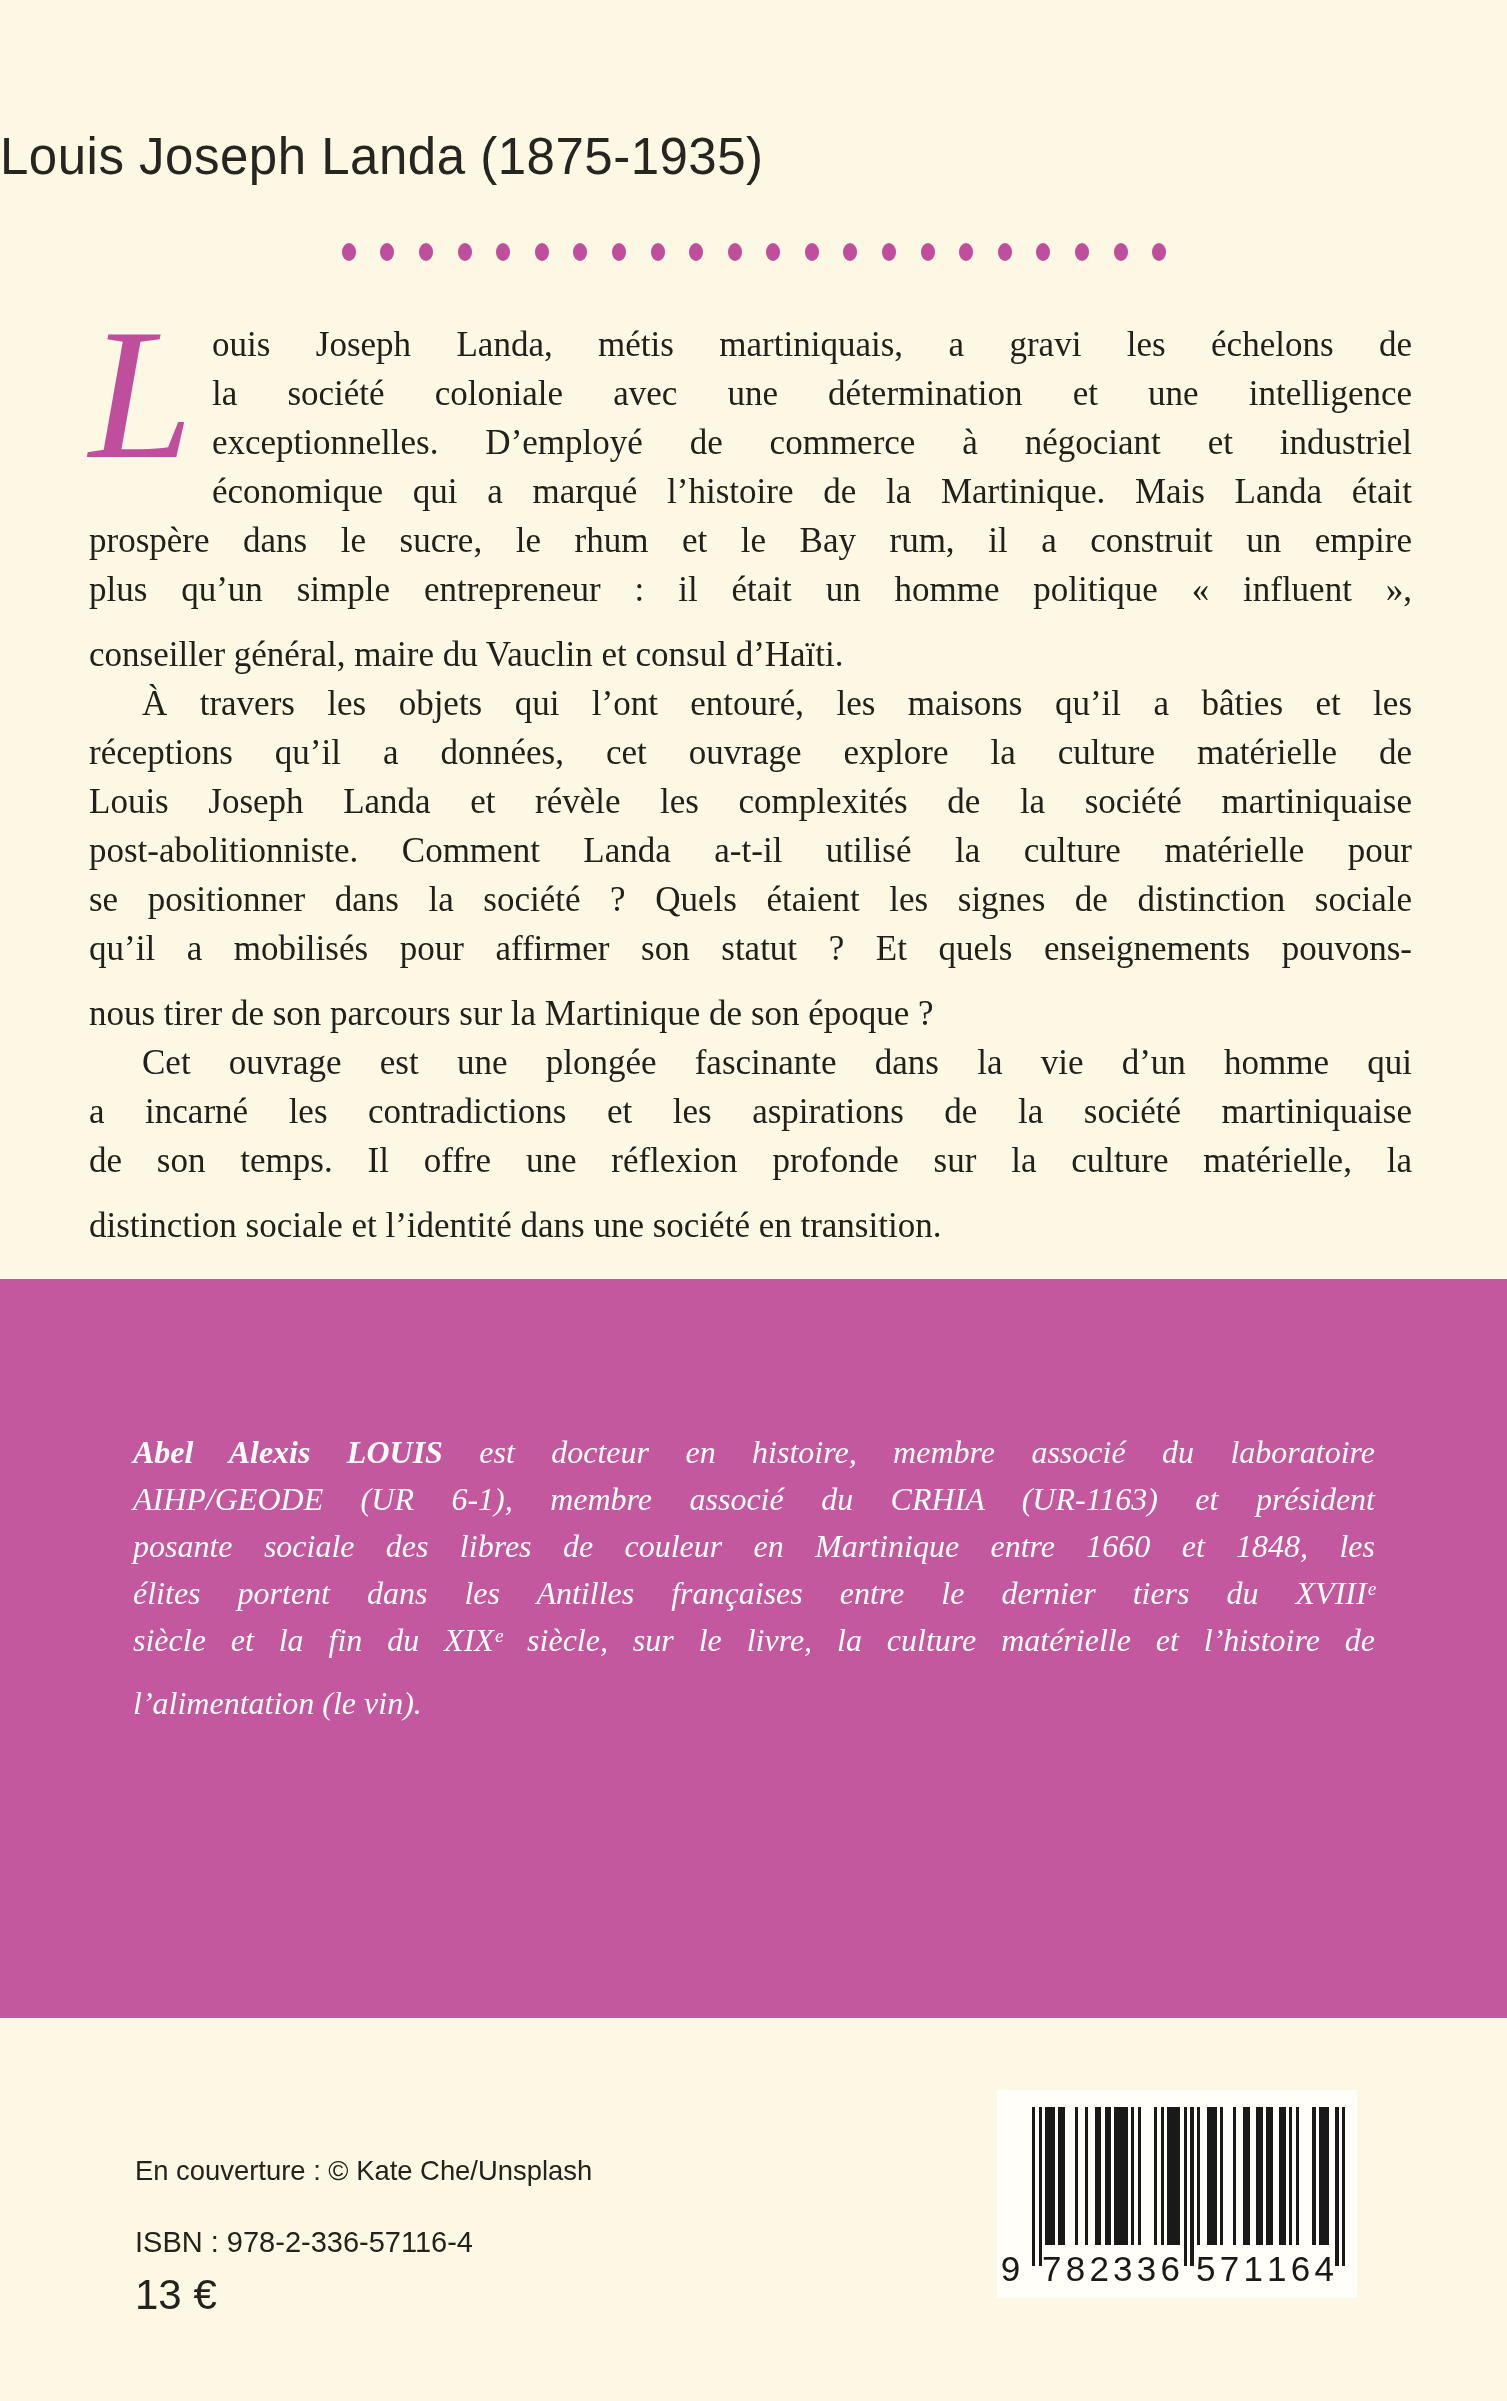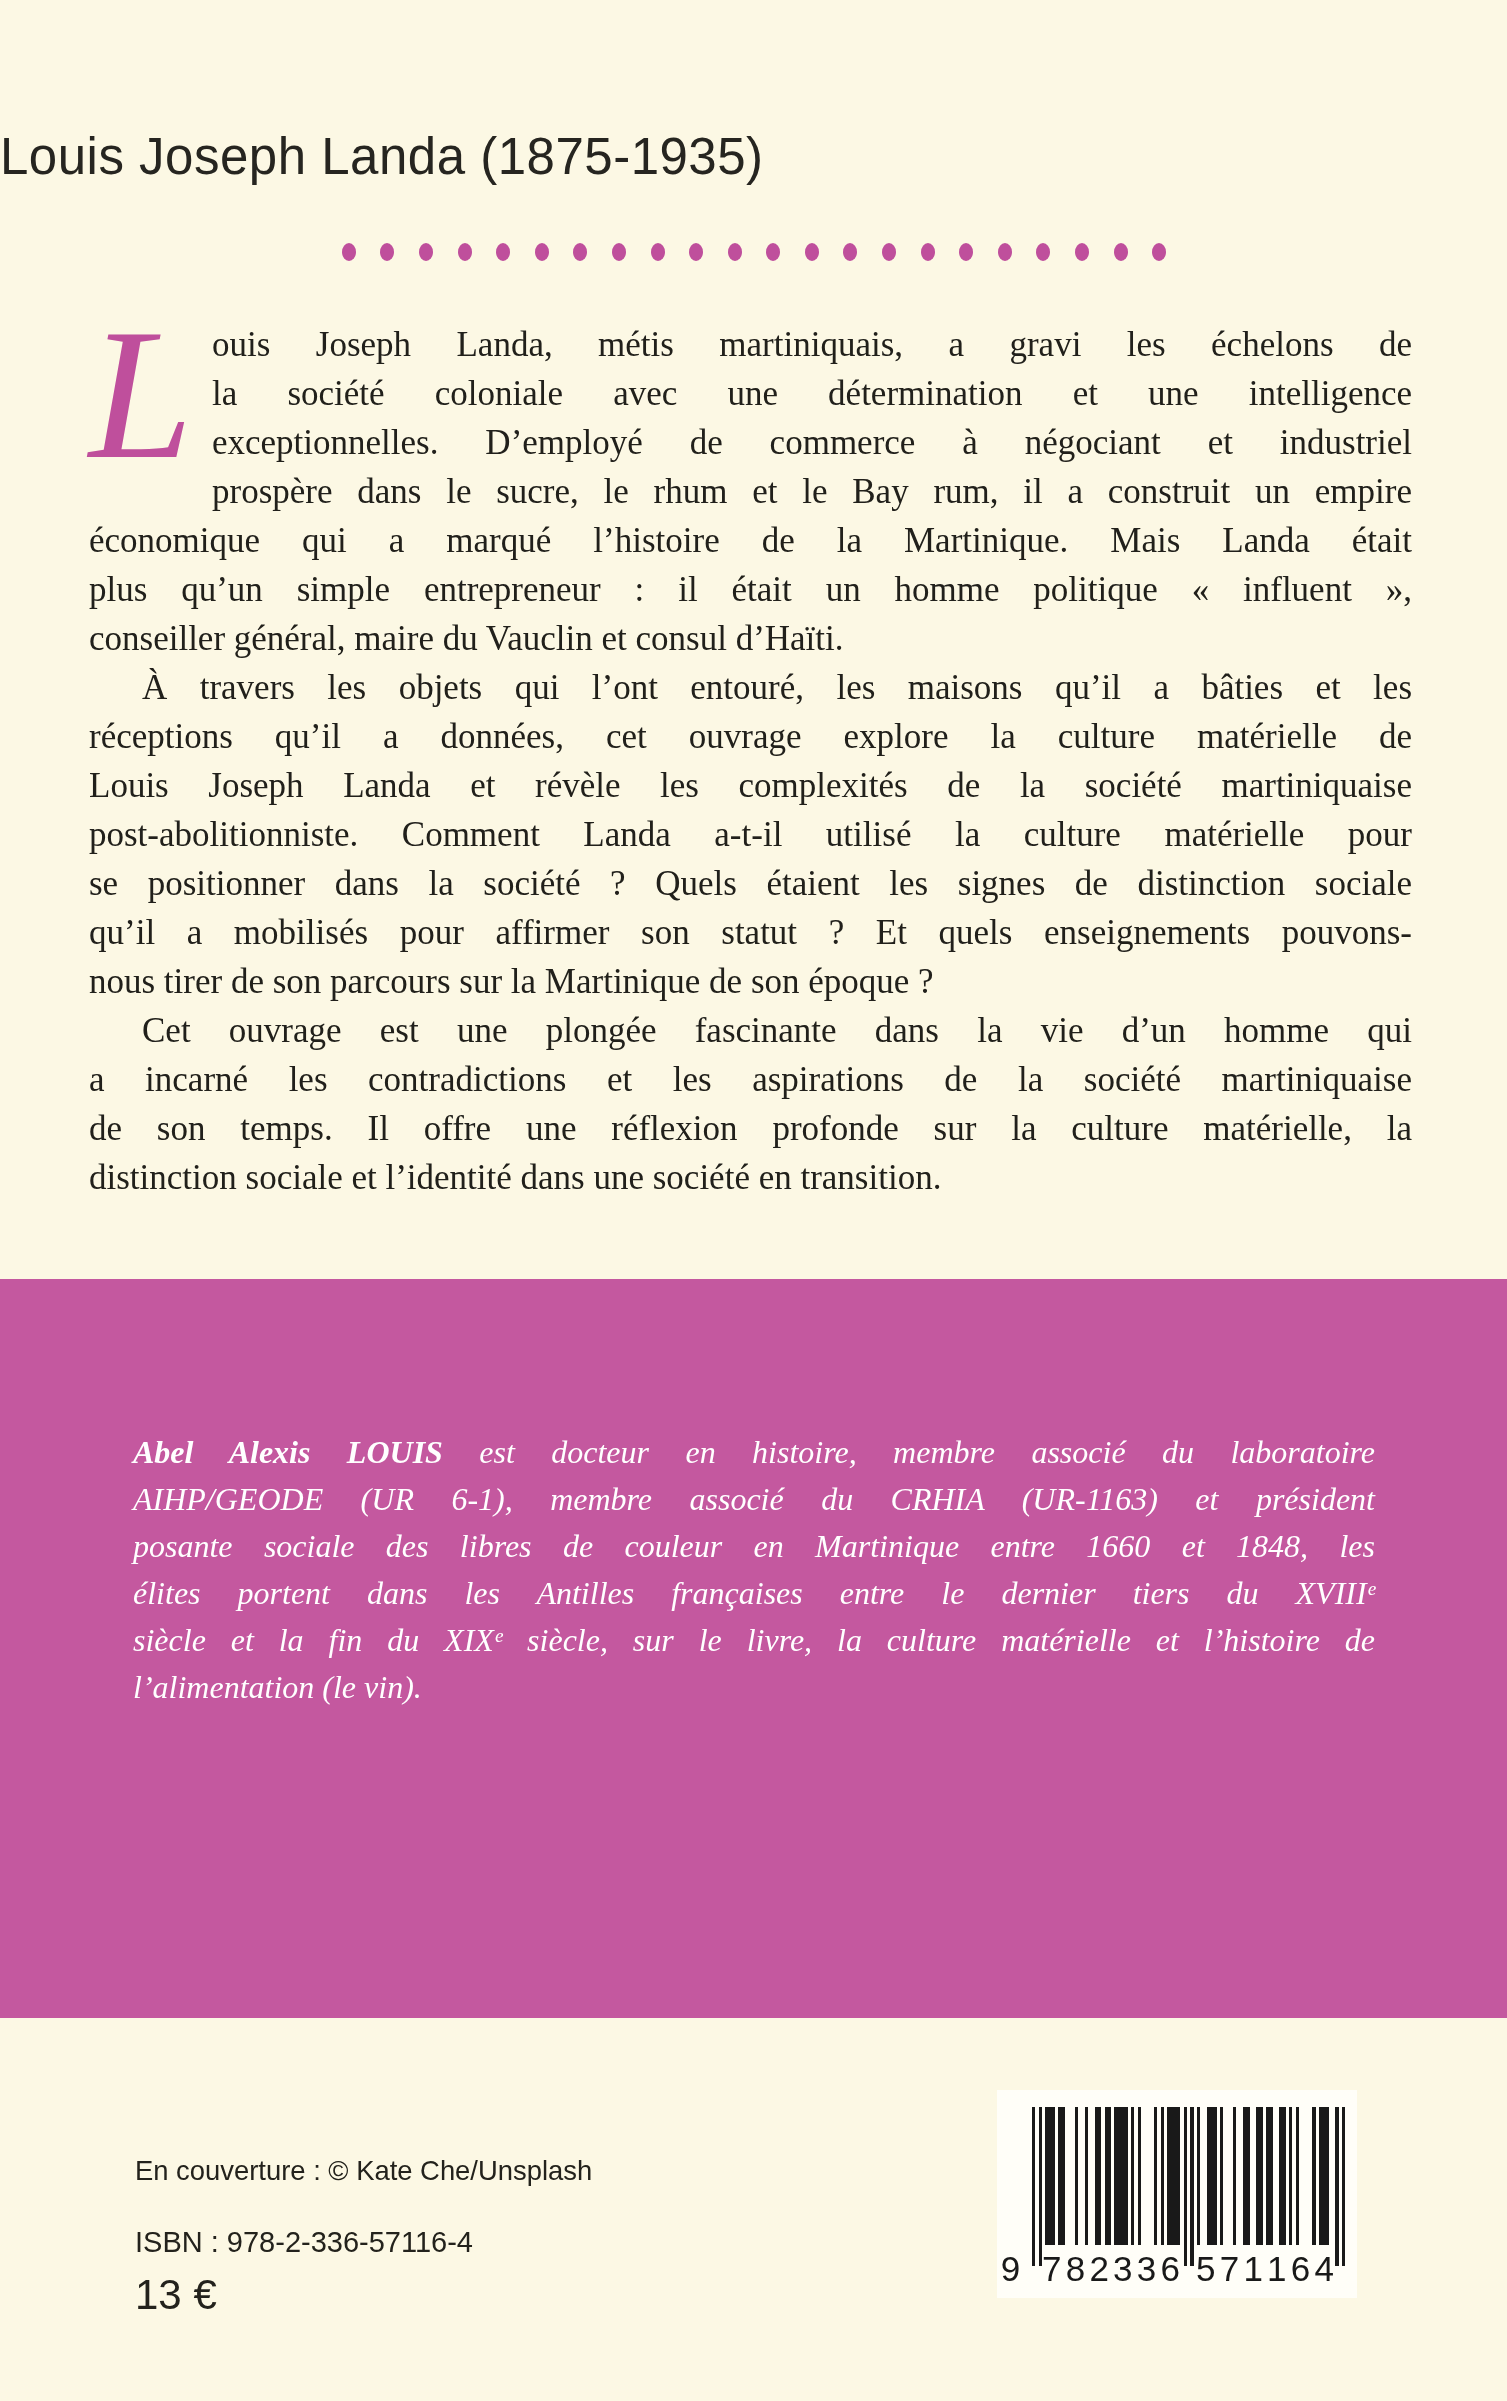--- a/index.html
+++ b/index.html
@@ -28,21 +28,21 @@
   .dot{width:14px;height:18px;border-radius:50%;background:var(--magenta);}
   .synopsis{
     position:absolute;left:89px;top:320px;width:1323px;
     font-size:35px;line-height:49px;
   }
   .dropcap{
     float:left;font-style:italic;font-size:187px;line-height:140px;
     height:148px;margin-right:19px;margin-top:3.8px;color:var(--magenta);
   }
   .line{white-space:nowrap;height:49px;text-align:justify;text-align-last:justify;text-justify:inter-word;}
-  .line.last{text-align-last:left;}
+  .line.last{text-align-last:left;margin-top:16px;}
   .line.indent{padding-left:53px;}
   .band{
     position:absolute;left:0;top:1279px;width:100%;height:739px;
     background:var(--band);
   }
   .bio{
     position:absolute;left:133px;top:1429px;width:1242px;
     font-style:italic;font-size:32px;line-height:47px;color:var(--bio-text);
   }
   .bio .line{height:47px;}
@@ -102,22 +102,22 @@
     <span class="dot"></span>
   </div>
 
 <div class="synopsis">
   <span class="dropcap">L</span>
   <div id="paragraphs">
       <div>
         <div class="line">ouis Joseph Landa, métis martiniquais, a gravi les échelons de</div>
         <div class="line">la société coloniale avec une détermination et une intelligence</div>
         <div class="line">exceptionnelles. D’employé de commerce à négociant et industriel</div>
+        <div class="line">économique qui a marqué l’histoire de la Martinique. Mais Landa était</div>
         <div class="line">prospère dans le sucre, le rhum et le Bay rum, il a construit un empire</div>
-        <div class="line">économique qui a marqué l’histoire de la Martinique. Mais Landa était</div>
         <div class="line">plus qu’un simple entrepreneur : il était un homme politique « influent »,</div>
         <div class="line last">conseiller général, maire du Vauclin et consul d’Haïti.</div>
       </div>
       <div>
         <div class="line indent">À travers les objets qui l’ont entouré, les maisons qu’il a bâties et les</div>
         <div class="line">réceptions qu’il a données, cet ouvrage explore la culture matérielle de</div>
         <div class="line">Louis Joseph Landa et révèle les complexités de la société martiniquaise</div>
         <div class="line">post-abolitionniste. Comment Landa a-t-il utilisé la culture matérielle pour</div>
         <div class="line">se positionner dans la société ? Quels étaient les signes de distinction sociale</div>
         <div class="line">qu’il a mobilisés pour affirmer son statut ? Et quels enseignements pouvons-</div>

